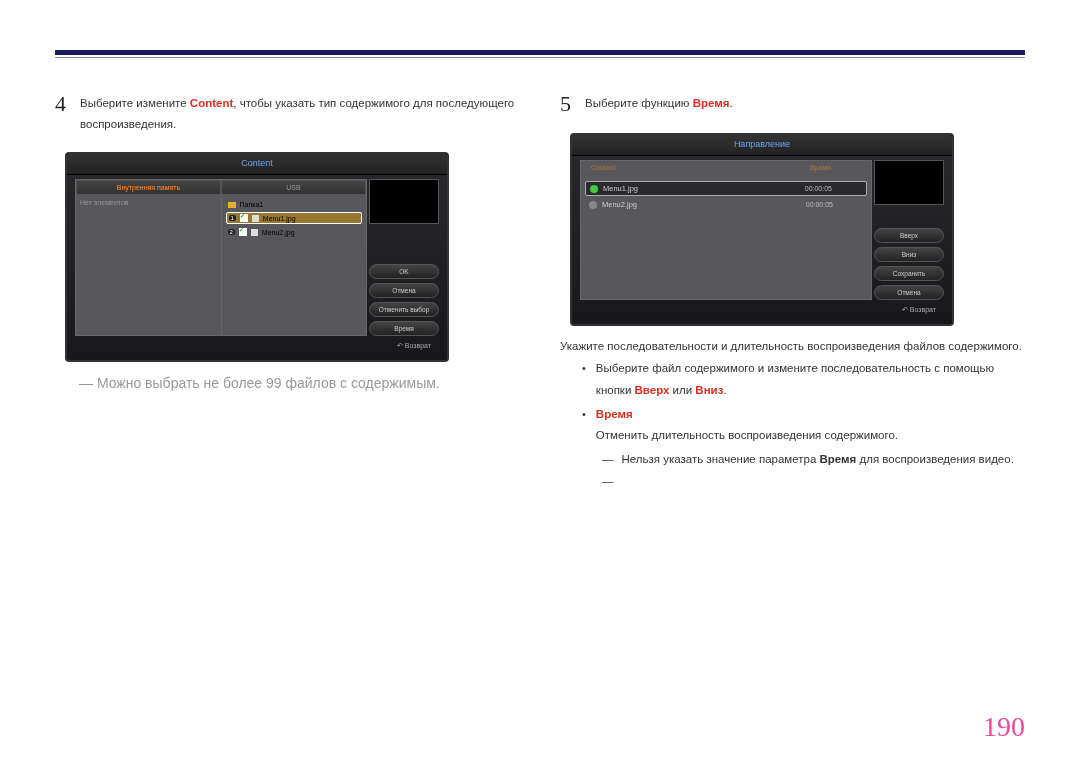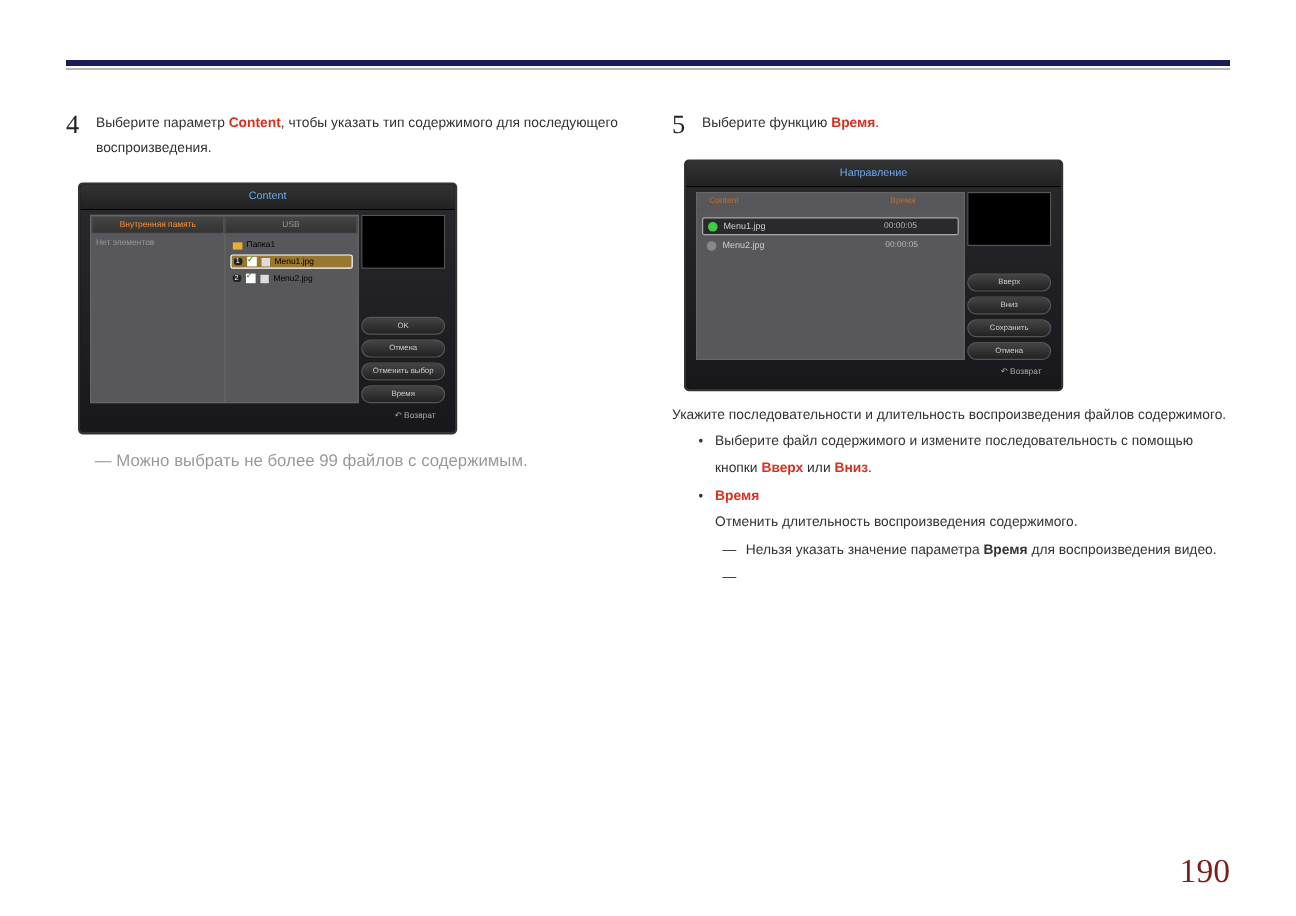--- a/index.html
+++ b/index.html
@@ -15,24 +15,24 @@
 .red { color: #d83020; font-weight: bold; }
 .bold { font-weight: bold; }
 .note { font-size: 14px; color: #999; margin-top: 8px; margin-left: 24px; line-height: 1.6; }
 .body-text { font-size: 11.5px; line-height: 1.9; color: #333; margin-left: 0; }
 .bullet { margin-left: 22px; }
 .bullet-item { display: flex; gap: 10px; margin-bottom: 2px; }
 .bullet-dot { font-size: 11px; }
 .sub-bullet { margin-left: 42px; }
 .sub-item { display: flex; gap: 8px; }
 .dash { }
-.page-num { position: absolute; bottom: 20px; right: 55px; font-size: 28px; color: #7f1d1d; font-family: Georgia, serif; }
-
-
-.device-panel { background: #080808; border-radius: 4px; margin: 10px 0 10px 10px; width: 316px; border: 2px solid #333;}
+.page-num { position: absolute; bottom: 20px; right: 55px; font-size: 28px; color: #ec4899; font-family: Georgia, serif; }
+
+
+.device-panel { background: #080808; border-radius: 4px; margin: 10px 0 10px 10px; width: 384px; border: 2px solid #333;}
 .panel-inner { background: linear-gradient(#2a2a2e,#18181c); border-radius: 3px; padding: 6px 8px 8px 8px; }
 .panel-title { text-align: center; color: #6ba8f0; font-size: 9px; padding: 4px 0 6px 0; background: linear-gradient(#333,#222); border-radius: 3px 3px 0 0; margin: -6px -8px 4px -8px; border-bottom: 1px solid #000;}
 .panel-body { display: flex; gap: 2px; }
 .panel-left { flex: 1; background: #58585c; border: 1px solid #666; min-height: 155px; }
 .panel-right { width: 70px; display: flex; flex-direction: column; }
 .preview-box { background: #000; border: 1px solid #555; height: 45px; margin-bottom: 8px; }
 .btn-stack { display: flex; flex-direction: column; gap: 4px; margin-top: auto; }
 .pbtn { background: linear-gradient(#444,#222); border: 1px solid #555; border-radius: 10px; color: #ccc; font-size: 6.5px; text-align: center; padding: 3px 0; }
 .tab-row { display: flex; background: #3a3a3e; font-size: 7px; color: #999;}
 .tab-row > div { flex: 1; text-align: center; padding: 3px 0; border: 1px solid #555; background: linear-gradient(#444,#333);}
@@ -65,21 +65,21 @@
 <div class="page">
   <div class="top-line"></div>
   <div class="thin-line"></div>
 
   <div class="columns">
 
     <div class="col">
       <div class="step-row">
         <div class="step-num">4</div>
         <div class="step-text">
-          <span>Выберите параметр </span><span class="red">Content</span><span>, чтобы указать тип содержимого для последующего воспроизведения.</span>
+          <span>Выберите измените </span><span class="red">Content</span><span>, чтобы указать тип содержимого для последующего воспроизведения.</span>
         </div>
       </div>
 
       <div class="device-panel">
         <div class="panel-inner">
           <div class="panel-title">Content</div>
           <div class="panel-body">
             <div class="panel-left">
               <div class="tab-row">
                 <div class="active">Внутренняя память</div>

